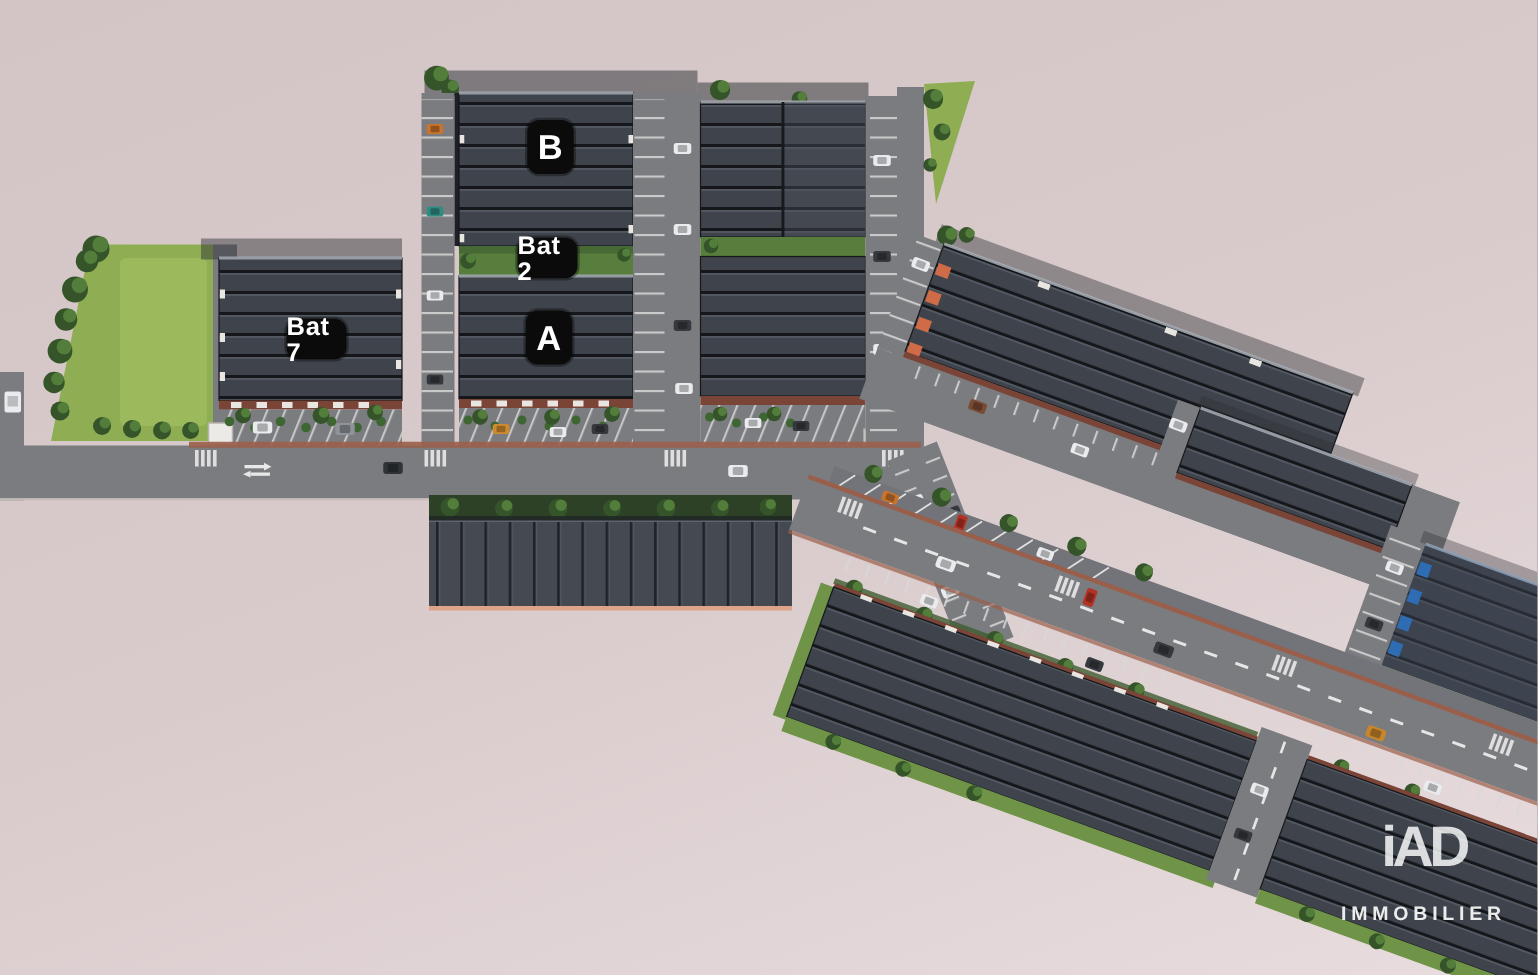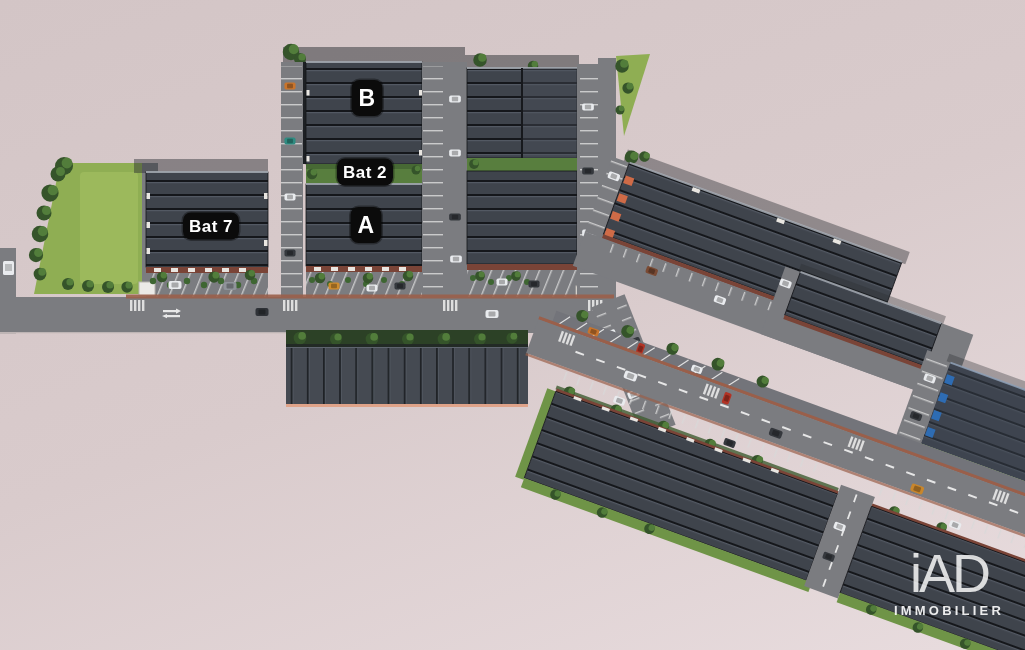--- a/index.html
+++ b/index.html
@@ -21,27 +21,27 @@
   .topline{fill:#a9afb7;opacity:.85;}
   .doormark{fill:#e9e6e1;}
   .plate{
     position:absolute;transform:translate(-50%,-50%);
     background:#0b0b0b;color:#ffffff;font-weight:700;
     display:flex;align-items:center;justify-content:center;
     border-radius:8px;letter-spacing:.5px;line-height:1;
     box-shadow:0 0 0 1.5px rgba(0,0,0,.35);
   }
   .plate-single{width:31px;height:36px;font-size:23px;}
-  .plate-wide{width:56px;height:27px;font-size:17px;}
+  .plate-wide{width:40px;height:27px;font-size:17px;}
   .logo{
     position:absolute;left:883px;top:546px;width:132px;text-align:center;
     color:rgba(255,255,255,.82);user-select:none;
   }
-  .logo-brand{font-size:54px;font-weight:400;letter-spacing:-3px;line-height:1;}
-  .logo-sub{font-size:13px;font-weight:700;letter-spacing:3.2px;margin-top:3px;color:rgba(255,255,255,.9);}
+  .logo-brand{font-size:38px;font-weight:700;letter-spacing:-3px;line-height:1;}
+  .logo-sub{font-size:13px;font-weight:700;letter-spacing:3.2px;margin-top:17px;color:rgba(255,255,255,.9);}
 </style>
 </head>
 <body>
 
 <div class="stage">
 <svg width="1025" height="650" viewBox="0 0 1025 650">
   <defs>
     <pattern id="ridges" width="420" height="14" patternUnits="userSpaceOnUse">
       <rect width="420" height="14" fill="#3f444c"></rect>
       <rect width="420" height="1.2" fill="#5b636d" opacity=".7"></rect>

